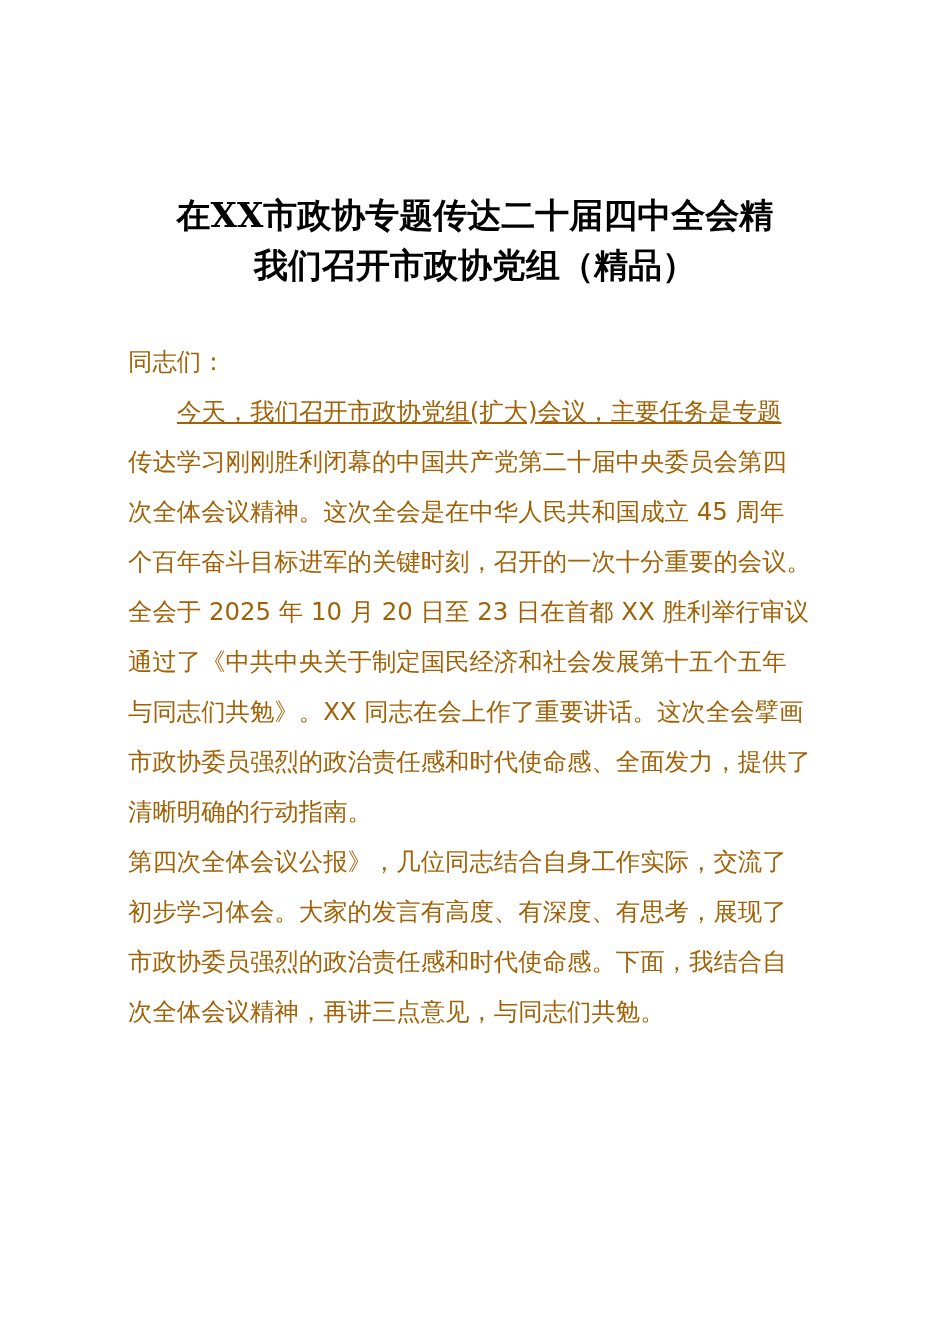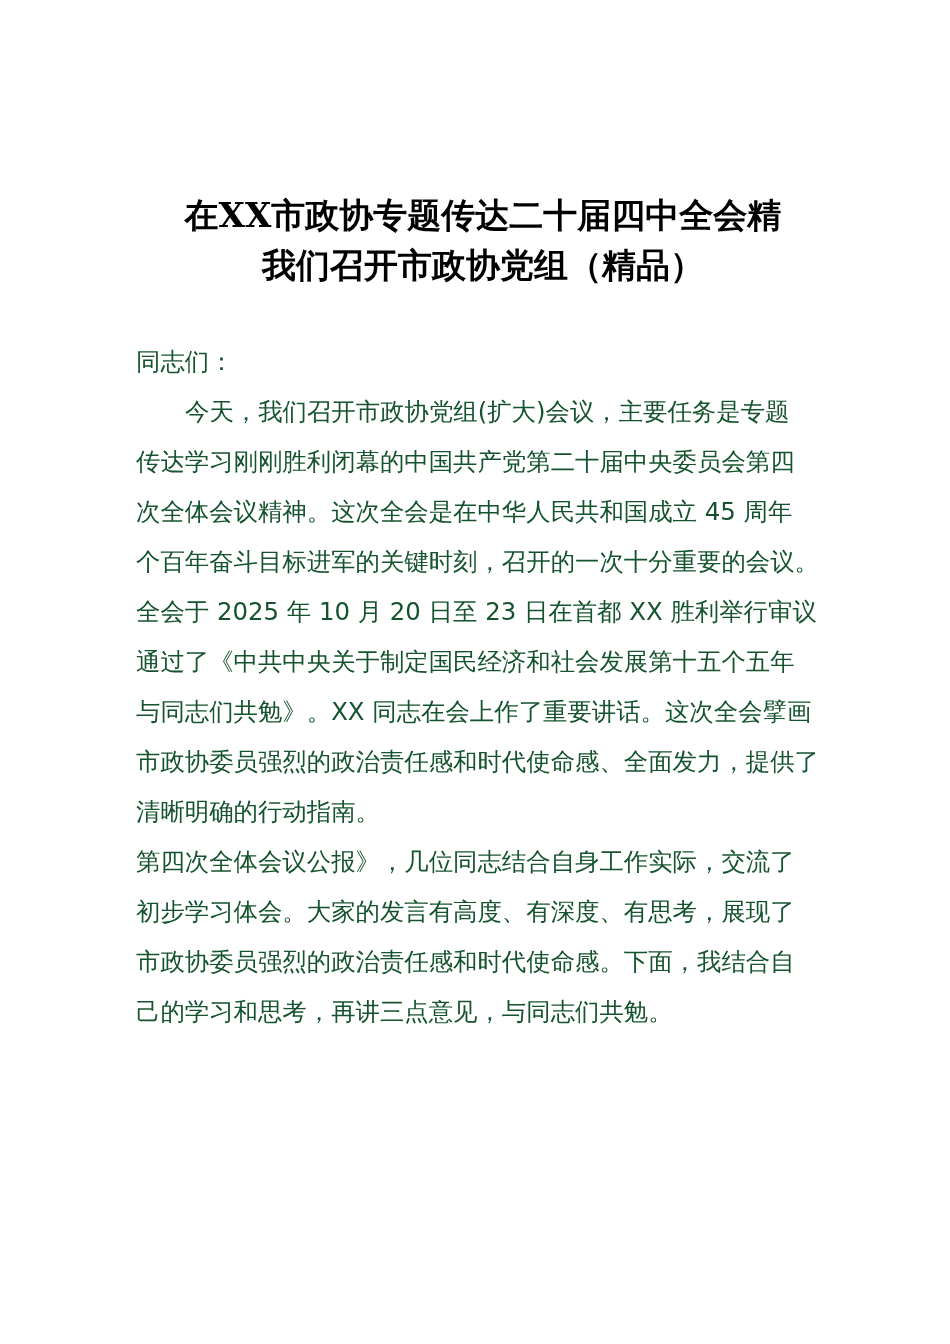--- a/index.html
+++ b/index.html
@@ -1,29 +1,29 @@
 <!DOCTYPE html>
 <html><head>
   <meta charset="utf-8">
   <style>
     html, body { margin: 0; padding: 0; background: #ffffff; }
     body { width: 950px; height: 1344px; position: relative; overflow: hidden; }
-    .page { position: absolute; left: 8px; top: 0; width: 804px; height: 1344px; background: #ffffff; }
+    .page { position: absolute; left: 0; top: 0; width: 804px; height: 1344px; background: #ffffff; }
     .title {
       position: absolute; left: 100px; width: 750px; top: 190px;
       text-align: center; font-family: "DejaVu Serif", serif; font-weight: bold;
       font-size: 34px; line-height: 50px; color: #000; letter-spacing: 0px;
     }
     .title span { display: block; white-space: nowrap; }
     .body {
       position: absolute; left: 128px; top: 337px; width: 700px;
-      font-family: "DejaVu Sans", sans-serif; font-size: 24.4px; line-height: 50px; color: #14532d;
+      font-family: "DejaVu Sans", sans-serif; font-size: 24.4px; line-height: 50px; color: #a16207;
     }
     .line { display: block; white-space: nowrap; height: 50px; }
-    .indent { padding-left: 49px; }
+    .indent { padding-left: 49px; text-decoration: underline; }
   </style>
 </head>
 <body>
 
 <div class="page">
   <div class="title">
     <span>在XX市政协专题传达二十届四中全会精</span>
     <span>我们召开市政协党组（精品）</span>
   </div>
 
@@ -39,16 +39,16 @@
       <span class="line">通过了《中共中央关于制定国民经济和社会发展第十五个五年</span>
       <span class="line">与同志们共勉》。XX 同志在会上作了重要讲话。这次全会擘画</span>
       <span class="line">市政协委员强烈的政治责任感和时代使命感、全面发力，提供了</span>
       <span class="line">清晰明确的行动指南。</span>
     </div>
 
     <div>
       <span class="line">第四次全体会议公报》，几位同志结合自身工作实际，交流了</span>
       <span class="line">初步学习体会。大家的发言有高度、有深度、有思考，展现了</span>
       <span class="line">市政协委员强烈的政治责任感和时代使命感。下面，我结合自</span>
-      <span class="line">己的学习和思考，再讲三点意见，与同志们共勉。</span>
+      <span class="line">次全体会议精神，再讲三点意见，与同志们共勉。</span>
     </div>
   </div>
 </div>
 
 </body></html>

